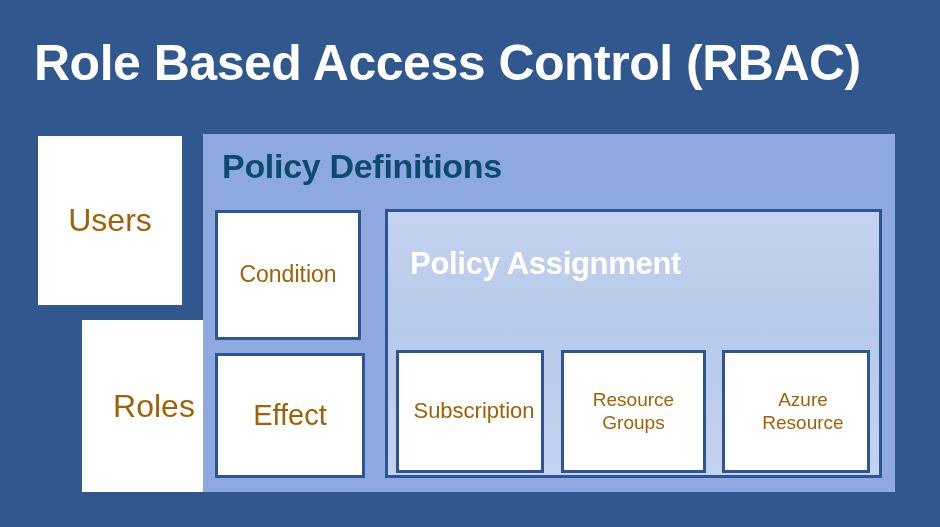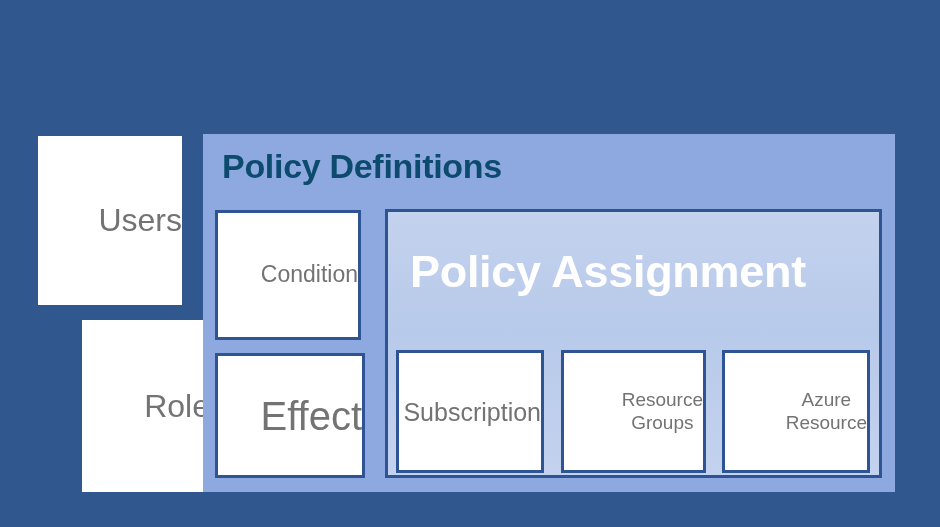--- a/index.html
+++ b/index.html
@@ -33,23 +33,23 @@
     line-height: 62px;
     white-space: nowrap;
   }
 
   
   .white-card {
     position: absolute;
     background: #ffffff;
     display: flex;
     align-items: center;
-    justify-content: flex-end;
+    justify-content: center;
     text-align: center;
-    color: #737373;
+    color: #a16207;
     box-sizing: border-box;
   }
   .bordered {
     border: 3px solid #2F5493;
   }
 
   
   #card-users {
     left: 38px;
     top: 136px;
@@ -92,51 +92,51 @@
     top: 210px;
     width: 146px;
     height: 130px;
     font-size: 23px;
   }
   #card-effect {
     left: 215px;
     top: 353px;
     width: 150px;
     height: 125px;
-    font-size: 40px;
+    font-size: 29px;
   }
 
   
   #panel-policy-assignment {
     position: absolute;
     left: 385px;
     top: 209px;
     width: 497px;
     height: 269px;
     box-sizing: border-box;
     border: 3px solid #2F5493;
     background: linear-gradient(180deg, #C3D2EE 0%, #B8CAEA 45%, #C3D2EE 100%);
   }
   #panel-policy-assignment > .panel-heading {
     position: absolute;
     left: 22px;
     top: 34px;
     color: #ffffff;
-    font-size: 45px;
+    font-size: 31px;
     font-weight: bold;
     letter-spacing: -0.3px;
     white-space: nowrap;
   }
 
   #card-subscription {
     left: 396px;
     top: 350px;
     width: 148px;
     height: 123px;
-    font-size: 25px;
+    font-size: 22px;
     padding-left: 8px;
   }
   #card-resource-groups {
     left: 561px;
     top: 350px;
     width: 145px;
     height: 123px;
     font-size: 19px;
   }
   #card-azure-resource {
@@ -152,20 +152,21 @@
     display: block;
     line-height: 1.2;
     white-space: pre-line;
   }
 </style>
 </head>
 <body>
 
 <div id="slide">
 
+  <div id="slide-title">Role Based Access Control (RBAC)</div>
 
   <div class="white-card" id="card-users">
     <span class="card-label">Users</span>
   </div>
 
   <div class="white-card" id="card-roles">
     <span class="card-label">Roles</span>
   </div>
 
   <div id="panel-policy-definitions">

